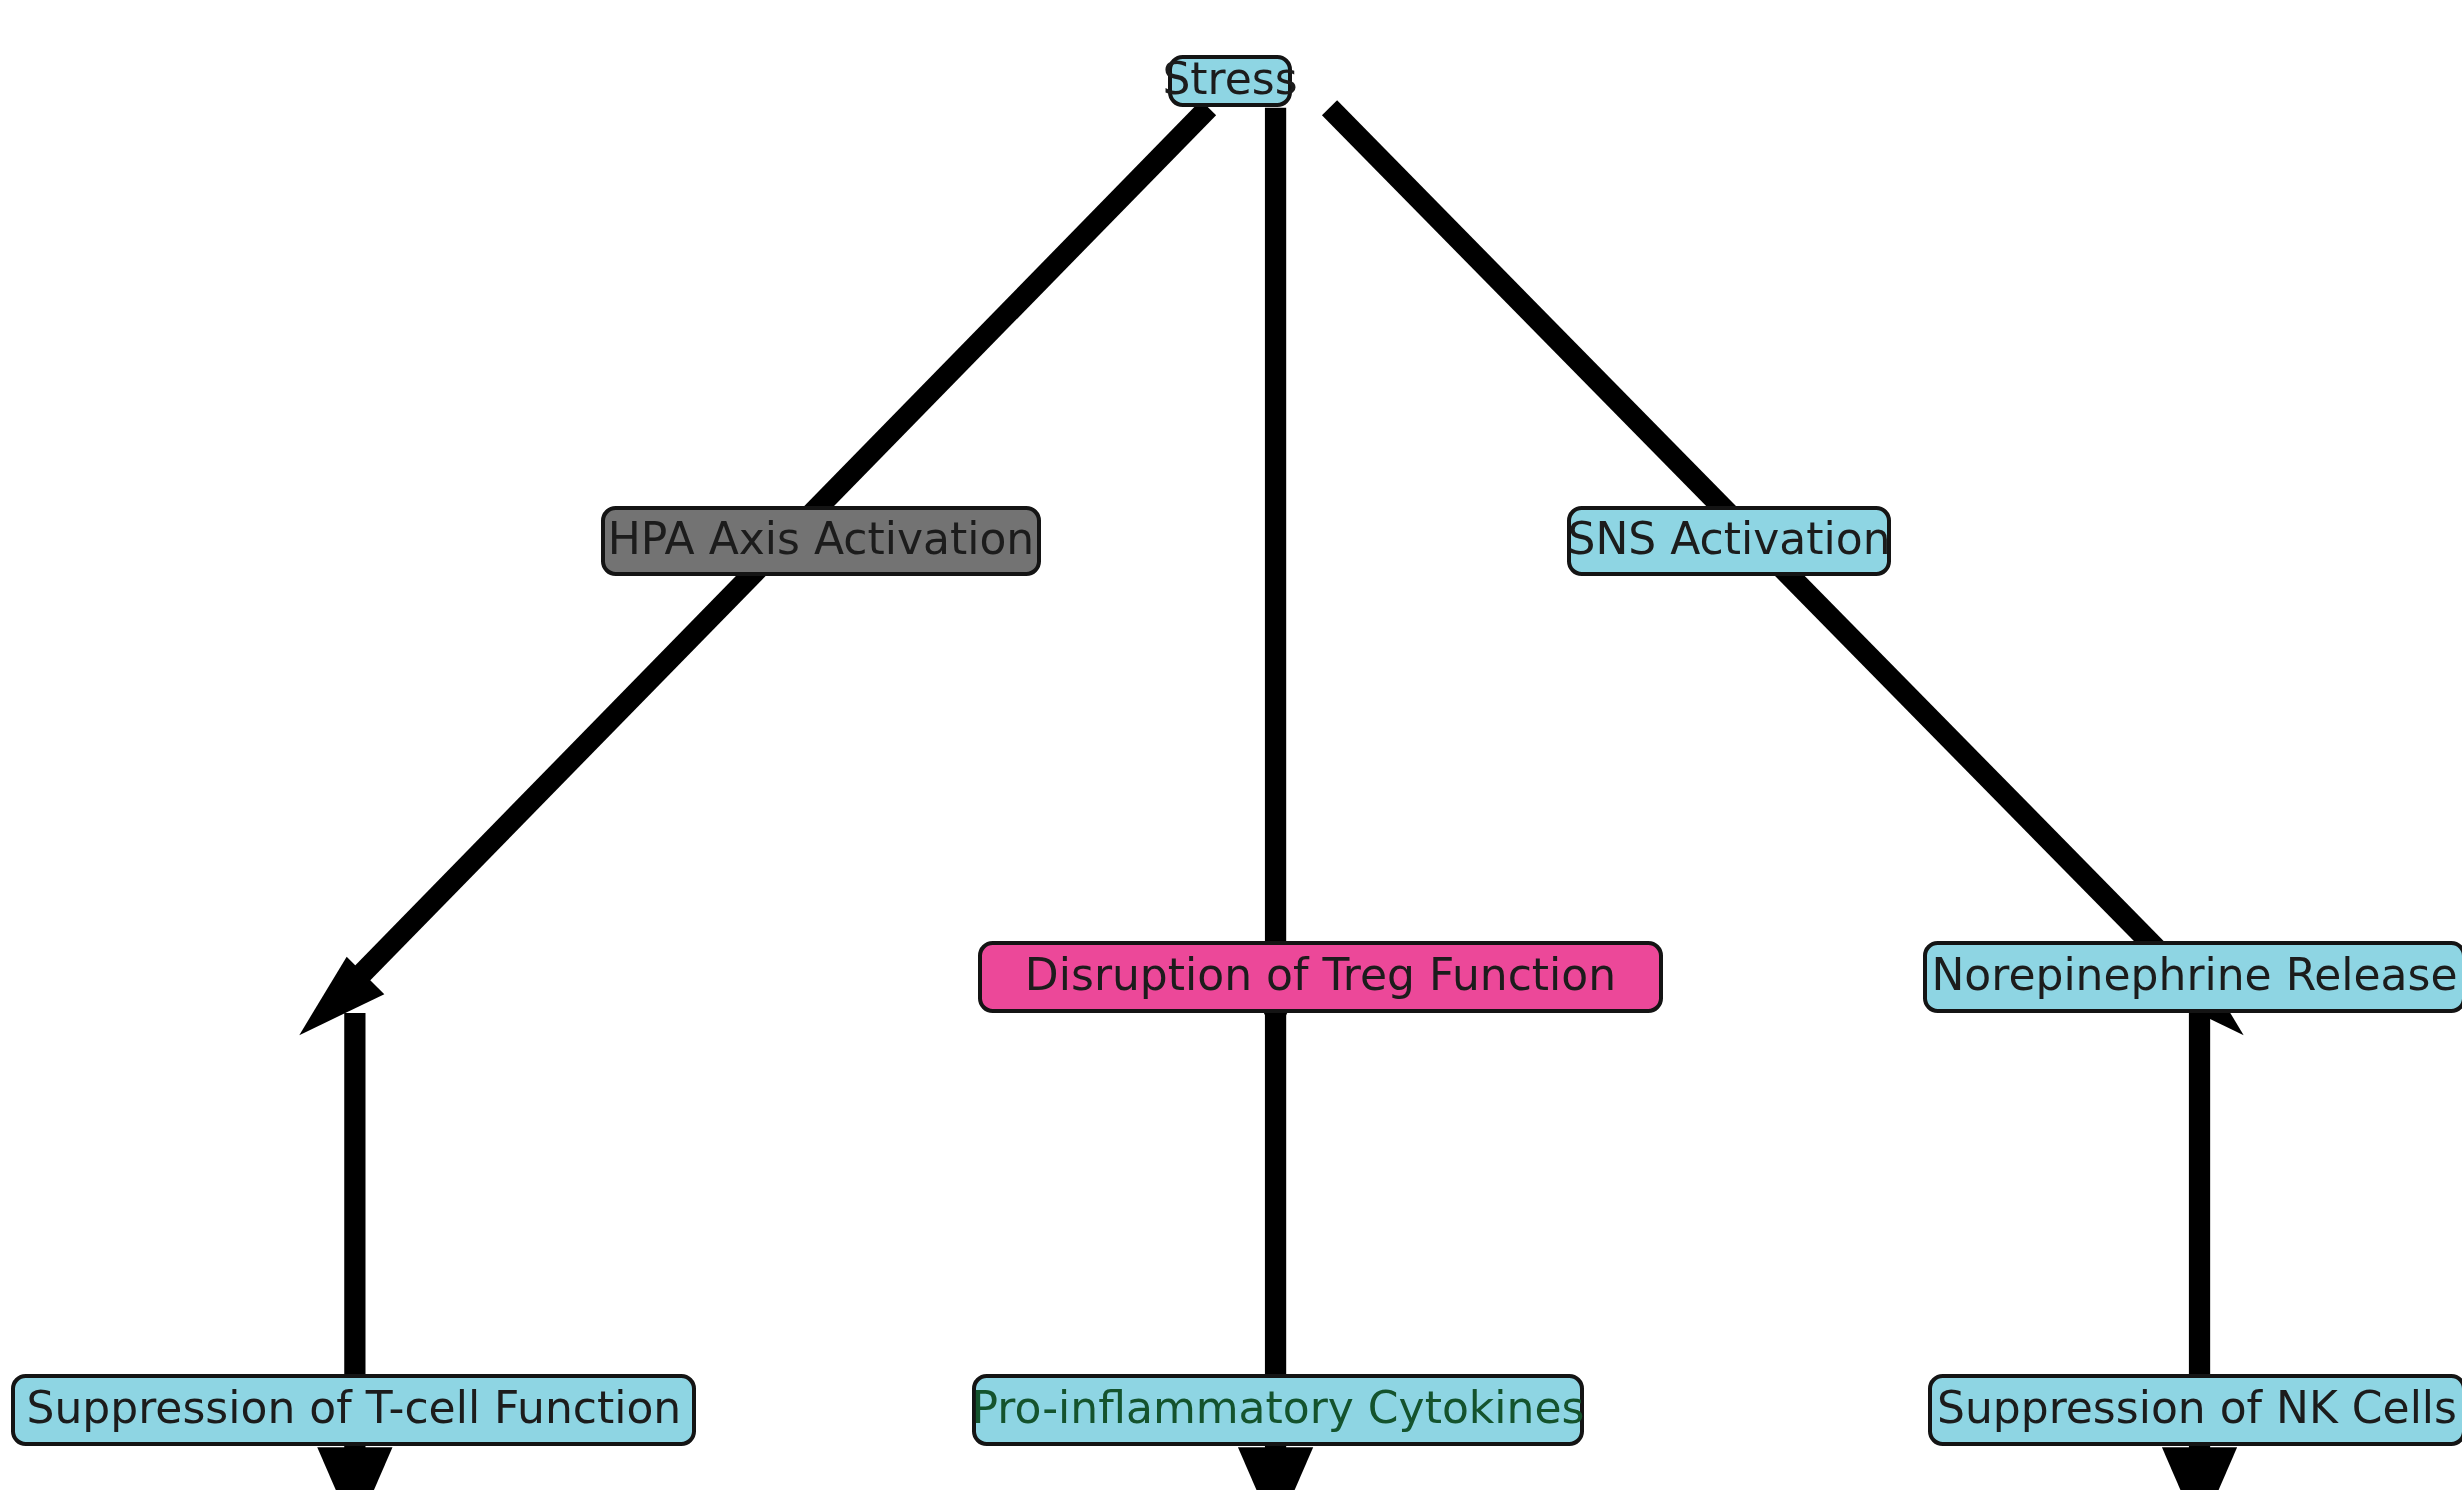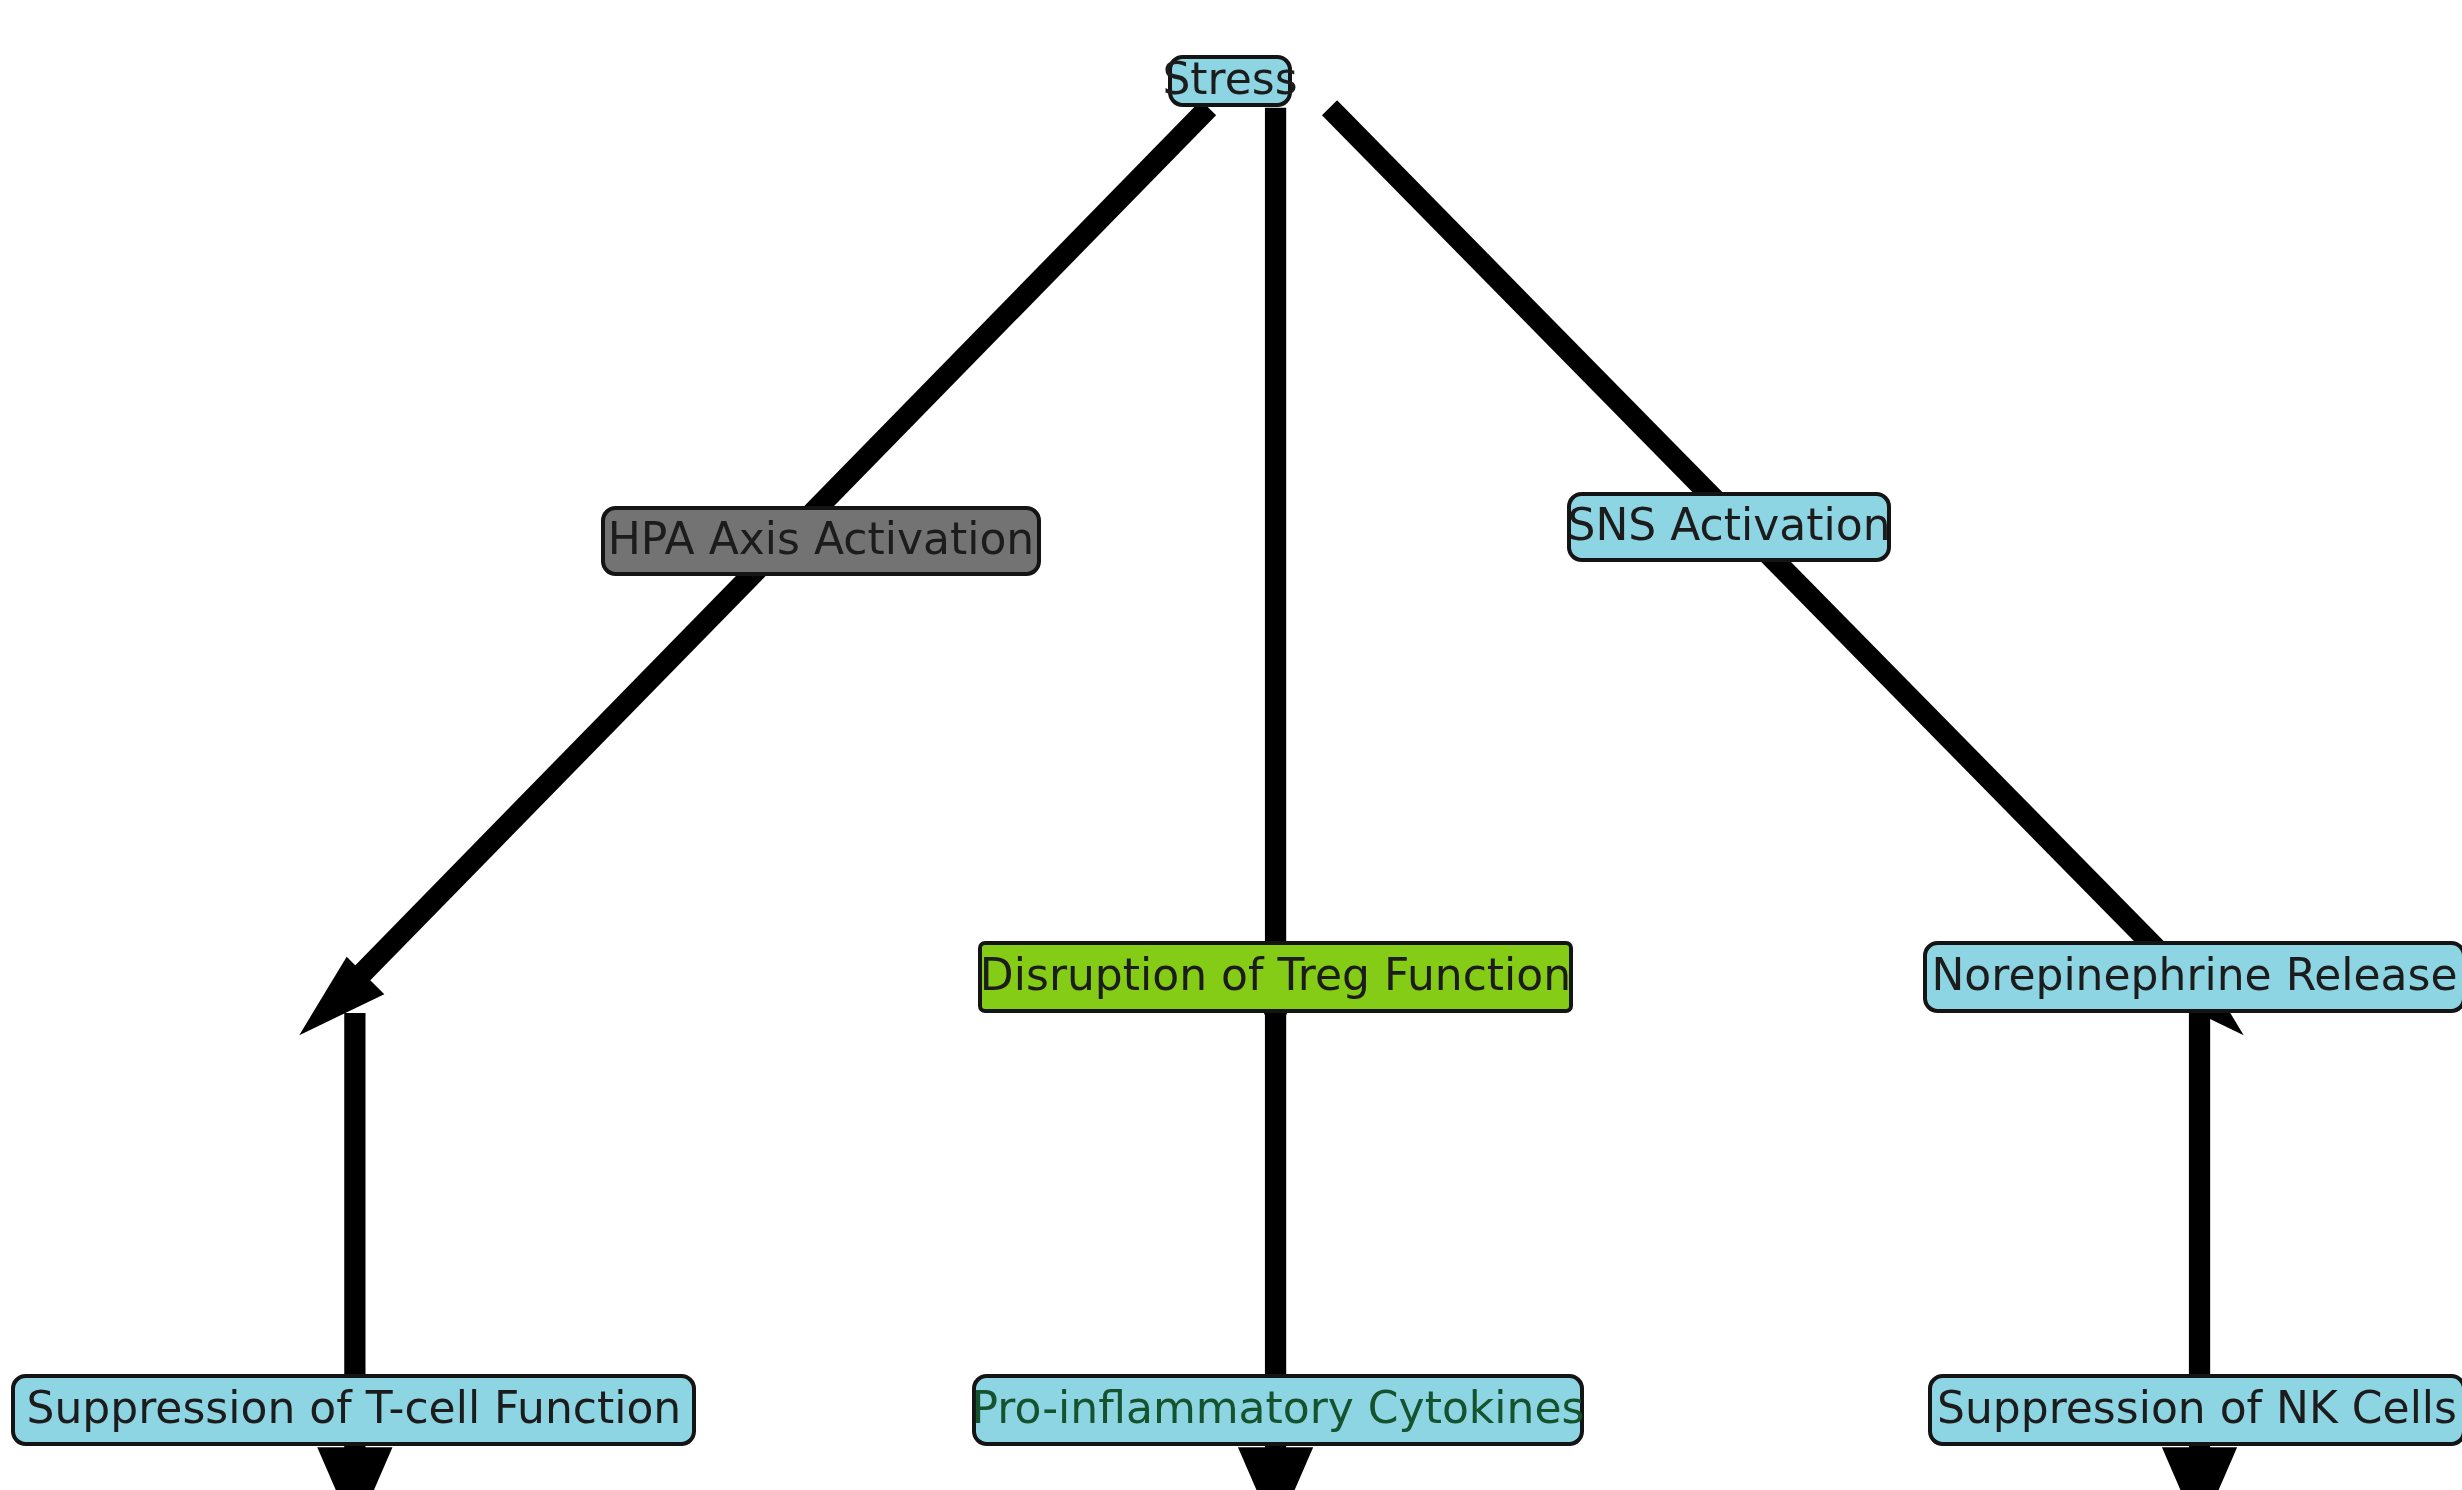--- a/index.html
+++ b/index.html
@@ -76,26 +76,26 @@
   </svg>
 
   <div class="node" style="left: 1168px; top: 11.4px; width: 124px; height: 52px; background: rgb(142, 213, 227); border-color: rgb(20, 20, 20); color: rgb(28, 28, 28);">
     <span class="node-label">Stress</span>
   </div>
 
   <div class="node" style="left: 601px; top: 462px; width: 440px; height: 70px; background: #737373; border-color: rgb(20, 20, 20); color: rgb(28, 28, 28);">
     <span class="node-label">HPA Axis Activation</span>
   </div>
 
-  <div class="node" style="left: 1567px; top: 448px; width: 324px; height: 70px; background: rgb(142, 213, 227); border-color: rgb(20, 20, 20); color: rgb(28, 28, 28);">
+  <div class="node" style="left: 1567px; top: 462px; width: 324px; height: 70px; background: rgb(142, 213, 227); border-color: rgb(20, 20, 20); color: rgb(28, 28, 28);">
     <span class="node-label">SNS Activation</span>
   </div>
 
 
-  <div class="node" style="left: 978px; top: 897px; width: 595px; height: 72px; background: #84cc16; border-color: rgb(20, 20, 20); color: rgb(28, 28, 28); border-radius: 7px;">
+  <div class="node" style="left: 978px; top: 897px; width: 685px; height: 72px; background: #ec4899; border-color: rgb(20, 20, 20); color: rgb(28, 28, 28);">
     <span class="node-label">Disruption of Treg Function</span>
   </div>
 
   <div class="node" style="left: 1923px; top: 897px; width: 543px; height: 72px; background: rgb(142, 213, 227); border-color: rgb(20, 20, 20); color: rgb(28, 28, 28);">
     <span class="node-label">Norepinephrine Release</span>
   </div>
 
   <div class="node" style="left: 11.4px; top: 1330px; width: 685px; height: 72px; background: rgb(142, 213, 227); border-color: rgb(20, 20, 20); color: rgb(28, 28, 28);">
     <span class="node-label">Suppression of T-cell Function</span>
   </div>

